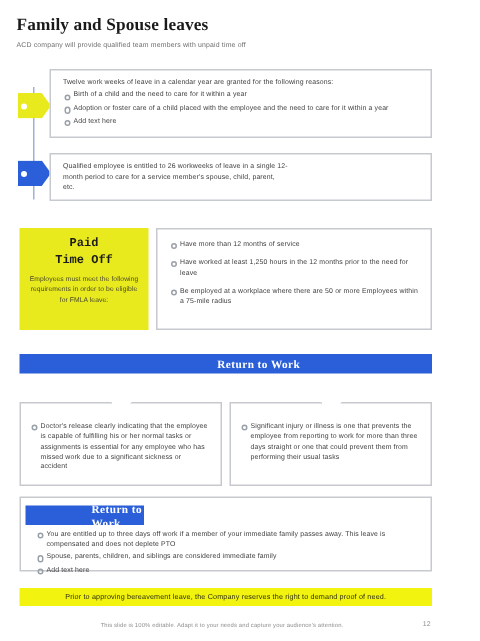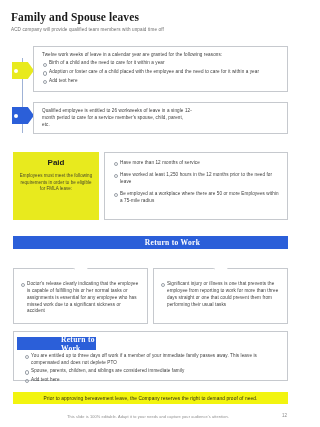--- a/index.html
+++ b/index.html
@@ -103,21 +103,21 @@
   
   .pto-box {
     position: absolute;
     left: 13px; top: 152px;
     width: 86px; height: 68px;
     background: #e8ea1e;
     padding: 6px 6px 5px 6px;
     text-align: center;
   }
   .pto-title {
-    font-family: Liberation Sans, sans-serif;
+    font-family: Liberation Mono, monospace;
     font-size: 8px;
     font-weight: bold;
     color: #1c1c1c;
     line-height: 1.32;
   }
   .pto-desc {
     margin-top: 4px;
     font-size: 4.5px;
     color: #4a4a2a;
     line-height: 1.55;
@@ -255,20 +255,21 @@
     </ul>
   </div>
 
   <div class="card card-2">
     <div class="card-lead">Qualified employee is entitled to 26 workweeks of leave in a single 12-month period to care for a service member's spouse, child, parent, etc.</div>
   </div>
 
   <div class="pto-box">
     <div class="pto-title">
       <div>Paid</div>
+      <div>Time Off</div>
     </div>
     <div class="pto-desc">Employees must meet the following requirements in order to be eligible for FMLA leave:</div>
   </div>
 
   <div class="pto-list">
     <ul class="bullets">
       <li>Have more than 12 months of service</li>
       <li>Have worked at least 1,250 hours in the 12 months prior to the need for leave</li>
       <li>Be employed at a workplace where there are 50 or more Employees within a 75-mile radius</li>
     </ul>

